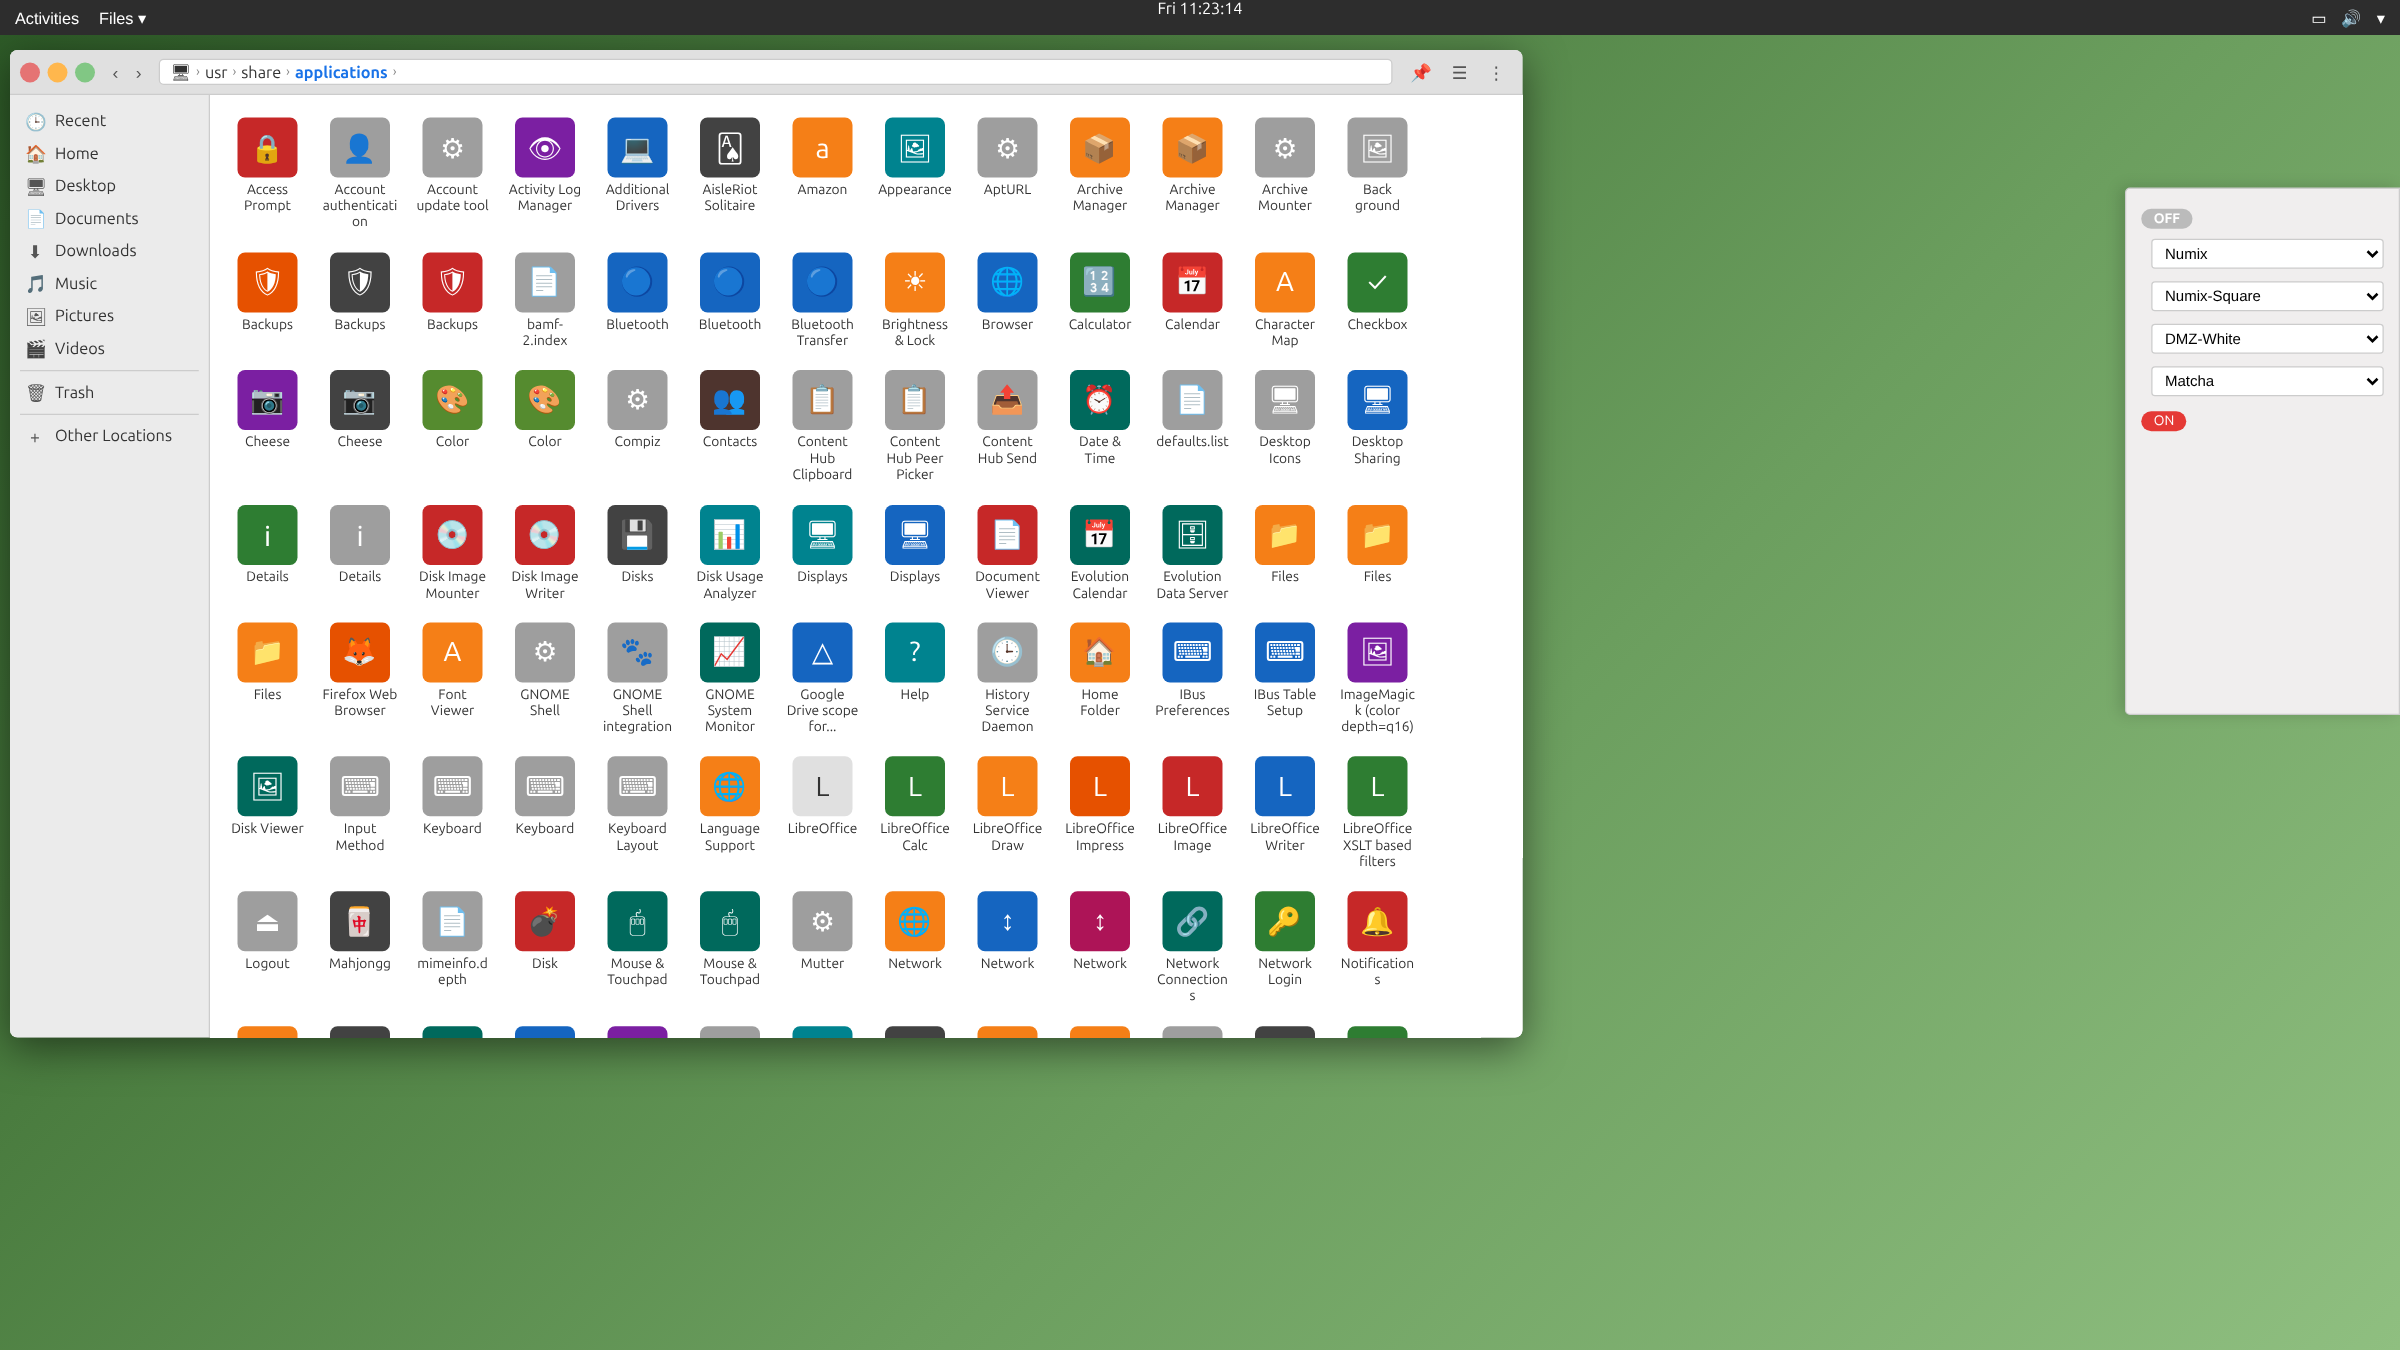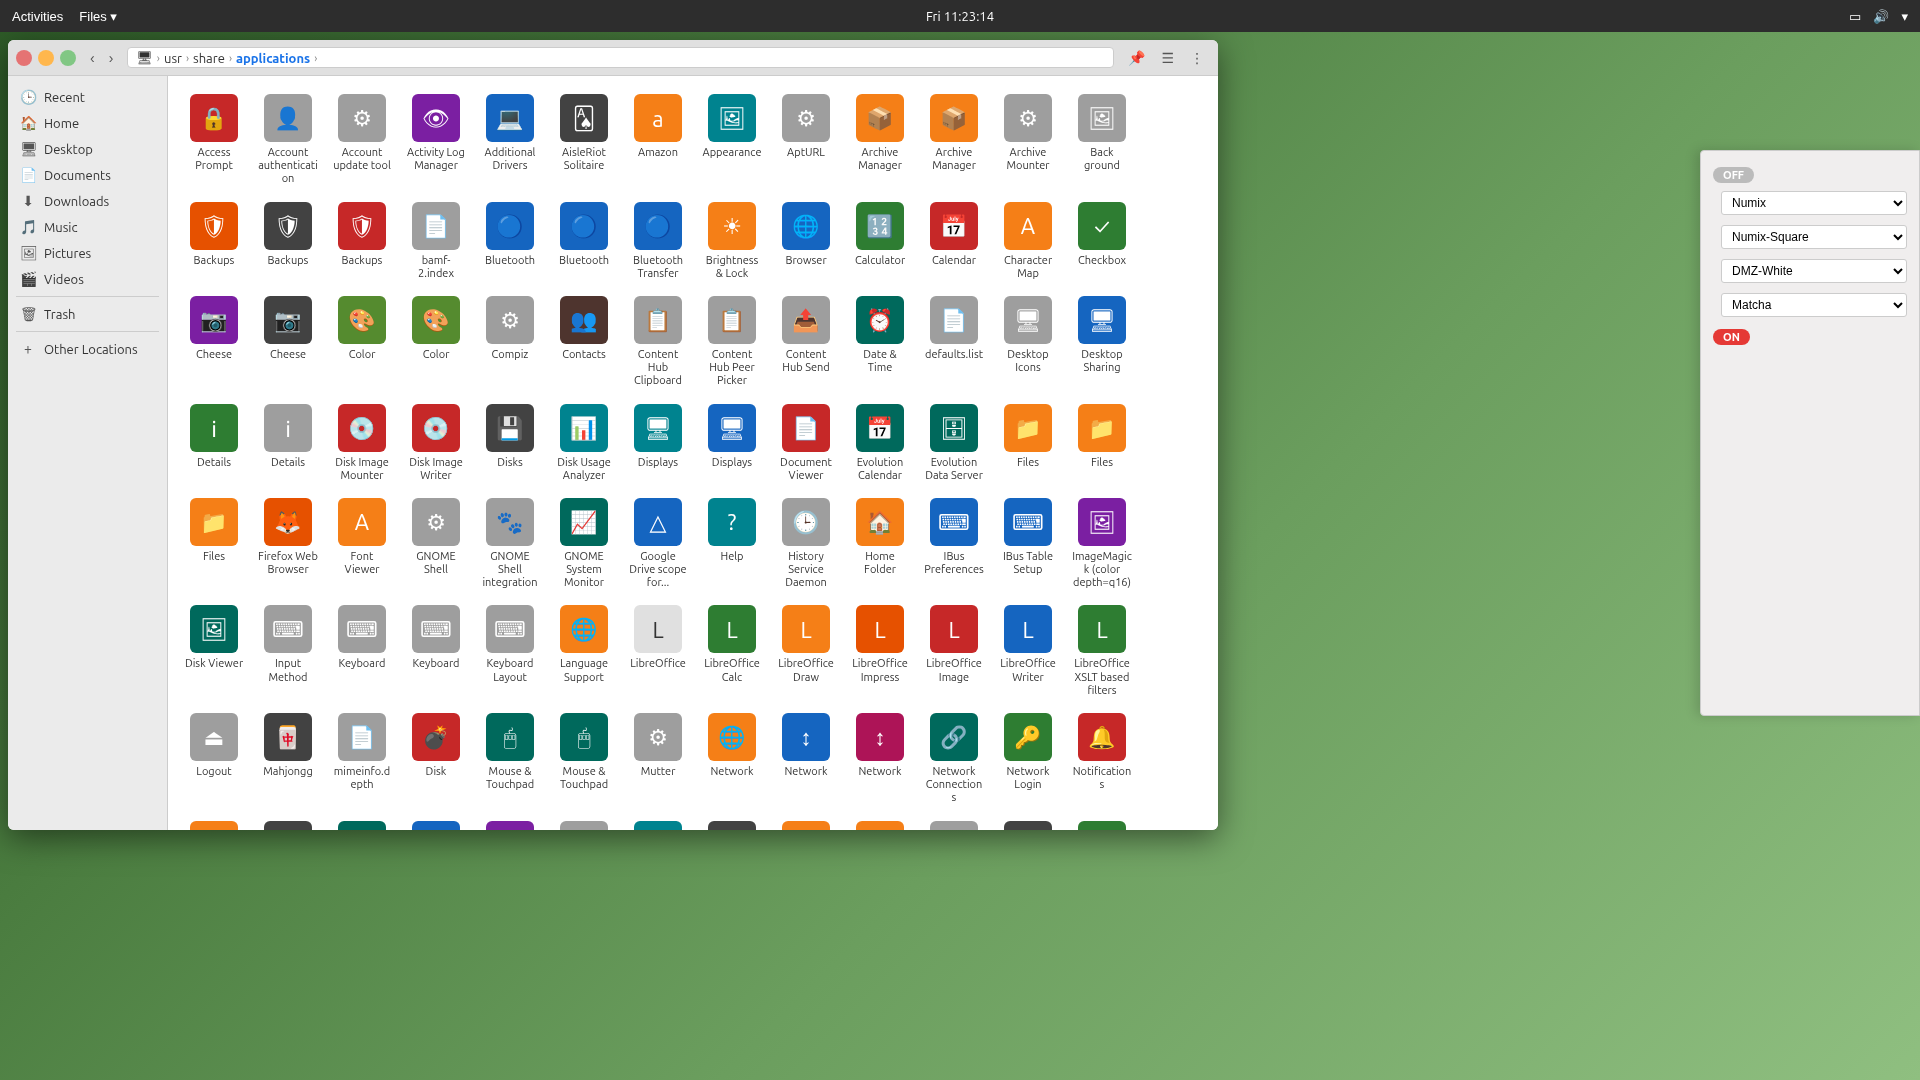--- a/index.html
+++ b/index.html
@@ -12,23 +12,22 @@
       position: relative;
     }
 
     
     .topbar {
       position: fixed;
       top: 0; left: 0; right: 0;
       height: 28px;
       background: #2d2d2d;
       display: flex;
-      align-items: center;
       justify-content: space-between;
-      padding: 16px 12px;
+      padding: 0 12px;
       z-index: 1000;
       color: #fff;
       font-size: 13px;
     }
     .topbar-left { display: flex; gap: 16px; }
     .topbar-center { position: absolute; left: 50%; transform: translateX(-50%); }
     .topbar-right { display: flex; align-items: center; gap: 12px; margin-left: auto; }
     .topbar-btn {
       background: none; border: none; color: #fff; cursor: pointer; font-size: 13px;
       display: flex; align-items: center; gap: 4px;
@@ -156,21 +155,21 @@
       line-height: 1.2;
       max-width: 66px;
       word-break: break-word;
     }
 
     
     .right-panel {
       position: absolute;
       top: 40px; right: 0;
       width: 230px;
-      height: 566px;
+      height: 422px;
       background: #f5f5f5;
       border-left: 1px solid #ccc;
       box-shadow: -4px 0 12px rgba(0,0,0,0.2);
       border-radius: 0 6px 6px 0;
       padding: 12px;
       font-size: 13px;
     }
     .rp-row {
       display: flex; align-items: center; justify-content: space-between;
       margin-bottom: 10px;
@@ -182,21 +181,21 @@
       border-radius: 3px;
       font-size: 12px;
       background: #fff;
     }
     .toggle-off {
       background: #bbb; color: #fff; font-size: 11px;
       padding: 2px 10px; border-radius: 10px; font-weight: bold;
     }
     .toggle-on {
       background: #e53935; color: #fff; font-size: 11px;
-      padding: 2px 10px; border-radius: 10px; font-weight: bold;
+      padding: 2px 10px; border-radius: 10px; font-weight: normal;
     }
   </style>
 </head>
 <body>
 
 <div class="topbar">
   <div class="topbar-left">
     <button class="topbar-btn">Activities</button>
     <button class="topbar-btn">Files ▾</button>
   </div>

